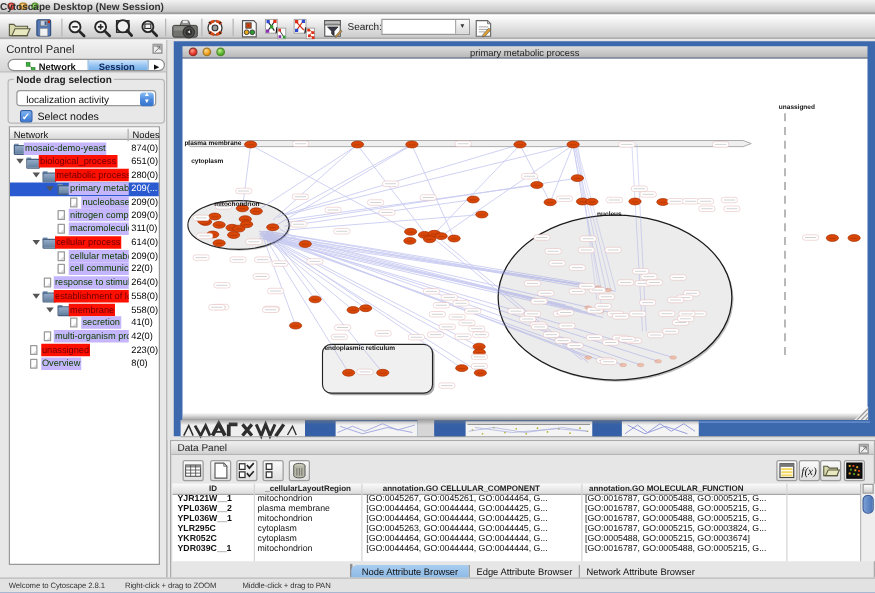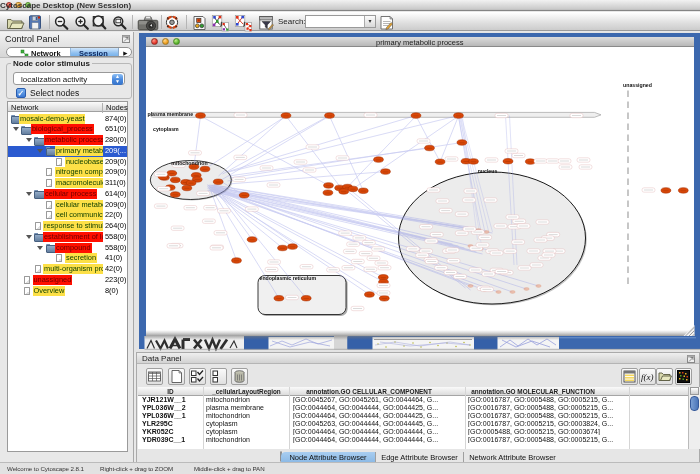--- a/index.html
+++ b/index.html
@@ -33,21 +33,21 @@
 #dd .step{position:absolute;right:1px;top:0.5px;width:11px;height:11px;border-radius:2.5px;background:linear-gradient(#8ec0f5,#4a8ade 50%,#3572c8);color:#fff;font-size:5px;line-height:5.5px;text-align:center}
 #cbx{left:16px;top:56px;width:9.5px;height:9.5px;border-radius:2px;background:linear-gradient(#7ab2ef,#3a78d4);border:1px solid #2a5cae;color:#fff;font-size:8px;line-height:9px;text-align:center;font-weight:bold}
 #cblbl{left:30px;top:56px;font-size:8.5px;font-weight:normal;color:#111}
 
 #tree{left:7px;top:69px;width:121px;height:351px;background:#fff;border:1px solid #9a9a9a}
 #treehead{position:absolute;left:0;top:0;width:119px;height:10px;background:linear-gradient(#fbfbfb,#d9d9d9);border-bottom:1px solid #a0a0a0;font-size:7.5px;color:#111}
 #treehead .c1{position:absolute;left:3px;top:0.5px}
 #treehead .c2{position:absolute;left:94px;top:0.5px;border-left:1px solid #b0b0b0;padding-left:3px;height:10px}
 .trow{position:absolute;left:0;width:119px;height:10.75px;font-size:7.4px}
 .trow .bg{position:absolute;top:0;height:10px;color:#0e3800;padding:0 1px;white-space:nowrap;overflow:hidden;line-height:10.5px}
-.trow .g{background:#fde047;color:#104000}
+.trow .g{background:#c4b5fd;color:#104000}
 .trow .r{background:#ff0f00;color:#6e0000}
 .trow .cnt{position:absolute;left:97px;top:0;color:#000;line-height:10.5px}
 .exp{position:absolute;top:3px;width:0;height:0;border-left:3.2px solid transparent;border-right:3.2px solid transparent;border-top:4.5px solid #555}
 .fold{position:absolute;top:1.5px;width:9px;height:7px}
 .fold:before{content:"";position:absolute;left:0;top:0;width:4px;height:2px;background:#7591b5;border-radius:1px 0 0 0}
 .fold:after{content:"";position:absolute;left:0;top:1px;width:9px;height:6px;background:linear-gradient(#92abc8,#647f9f);border:0.5px solid #476080;border-radius:1px}
 .file{position:absolute;top:1px;width:6px;height:8px;background:linear-gradient(135deg,#fff 70%,#e0e0e0 70%);border:0.8px solid #9a9a9a;border-radius:0.5px}
 
 #desk{left:134px;top:32px;width:566px;height:320px;background:#e4e4e4}
 #win{position:absolute;left:5px;top:1px;width:561px;height:316px;background:#3c68ae}
@@ -225,21 +225,21 @@
     <svg class="nicon" viewBox="0 0 7 7">
         <line x1="1.5" y1="1.5" x2="5.5" y2="5.5" stroke="#888" stroke-width="0.8"></line>
         <rect x="0" y="0" width="3" height="3" fill="#3fae3f" stroke="#1d7a1d" stroke-width="0.5"></rect>
         <rect x="4" y="4" width="3" height="3" fill="#3fae3f" stroke="#1d7a1d" stroke-width="0.5"></rect>
       </svg>
     <span class="ntw">Network</span>
       <span class="msc">Session</span>
       <span class="arr">▶</span>
   </div>
   <div class="abs" id="grp">
-      <div class="lbl">Node color stimulus</div>
+      <div class="lbl">Node drag selection</div>
     </div>
   <div class="abs" id="dd">
       <span>localization activity</span>
       <div class="step">▲<br>▼</div>
     </div>
   <div class="abs" id="cbx">✓</div>
     <div class="abs" id="cblbl">Select nodes</div>
   <div class="abs" id="tree">
     <div id="treehead">
         <span class="c1">Network</span>
@@ -307,21 +307,21 @@
         </div>
         <div class="trow" style="top:129.85px">
           <div class="exp" style="left:18px"></div>
           <div class="fold" style="left:26px"></div>
           <div class="bg r" style="left:35px;max-width:60px">establishment of localization</div>
           <div class="cnt" style="">558(0)</div>
         </div>
         <div class="trow" style="top:140.60px">
           <div class="exp" style="left:29px"></div>
           <div class="fold" style="left:38px"></div>
-          <div class="bg r" style="left:47px;max-width:48px">compound</div>
+          <div class="bg r" style="left:47px;max-width:48px">membrane</div>
           <div class="cnt" style="">558(0)</div>
         </div>
         <div class="trow" style="top:151.35px">
           <div class="file" style="left:48px"></div>
           <div class="bg g" style="left:57px;max-width:38px">secretion</div>
           <div class="cnt" style="">41(0)</div>
         </div>
         <div class="trow" style="top:162.10px">
           <div class="file" style="left:27px"></div>
           <div class="bg g" style="left:35px;max-width:60px">multi-organism process</div>

